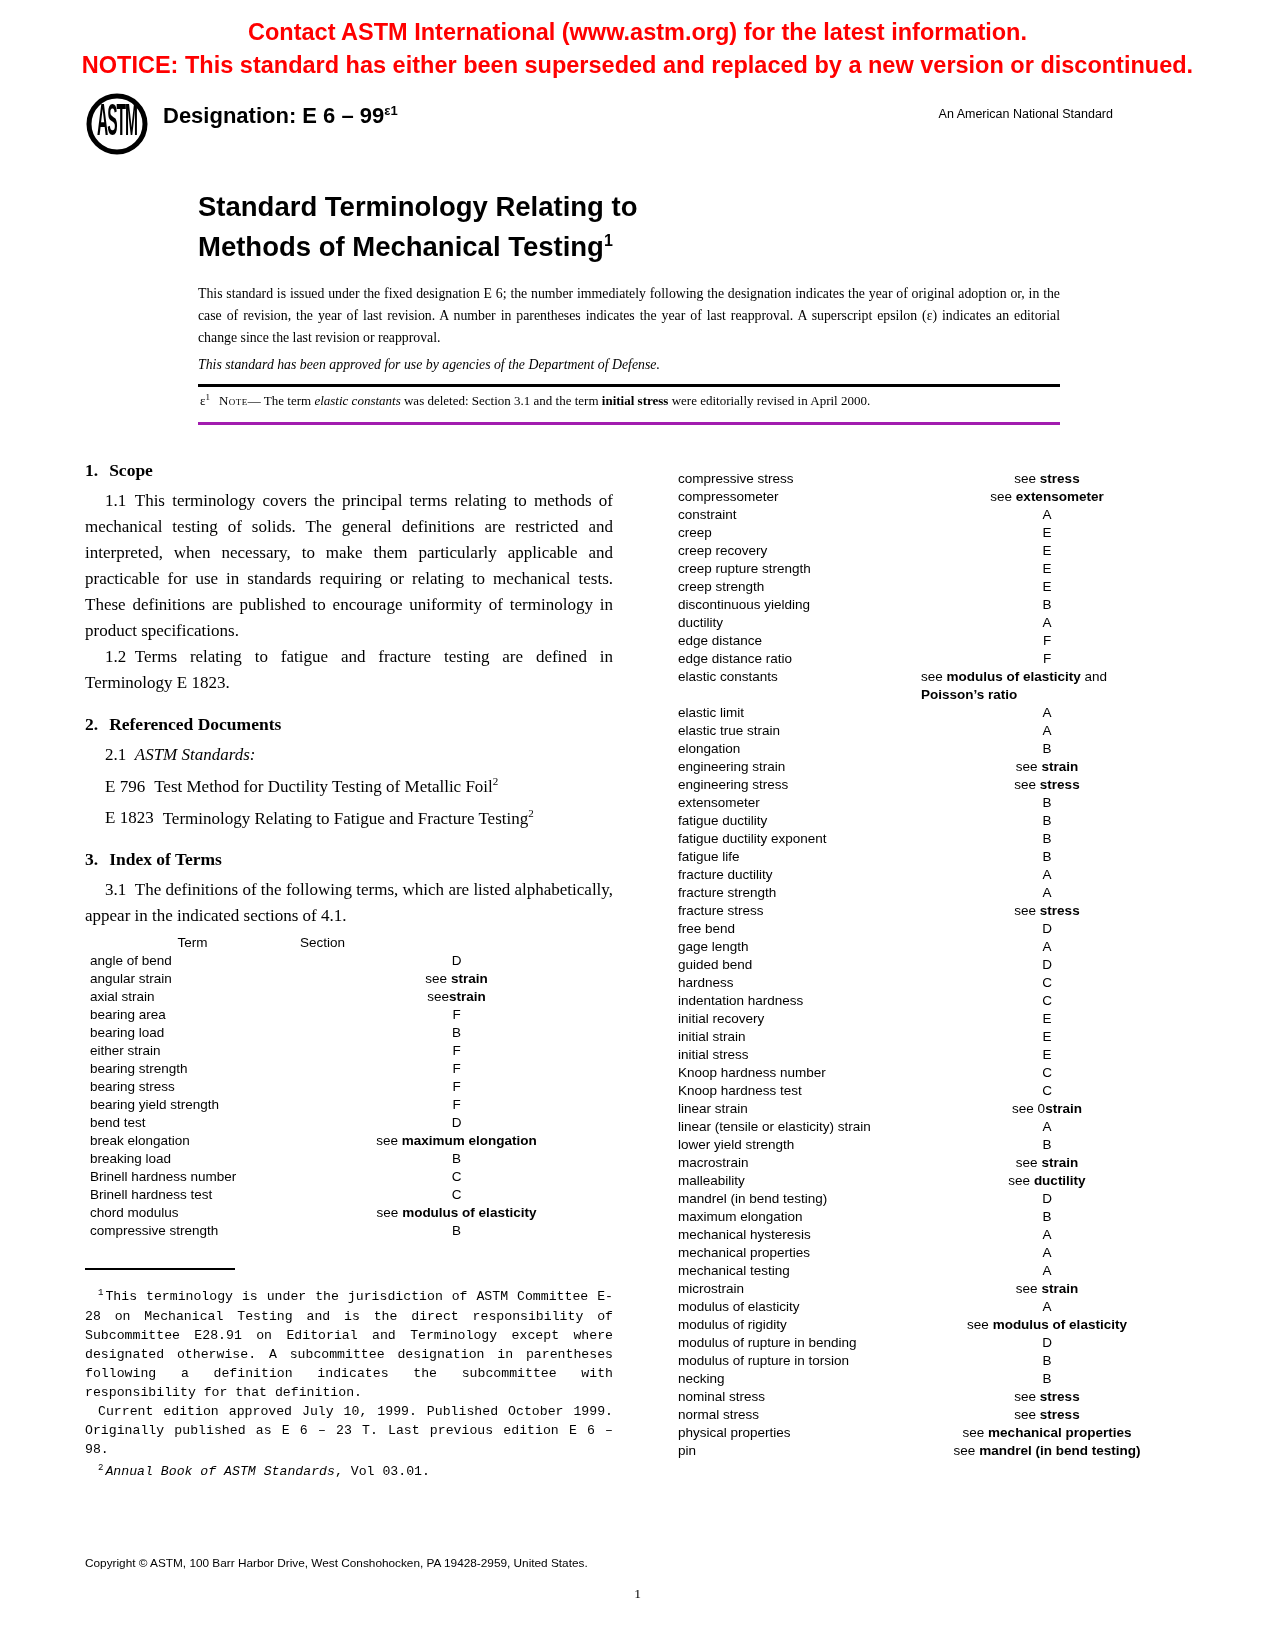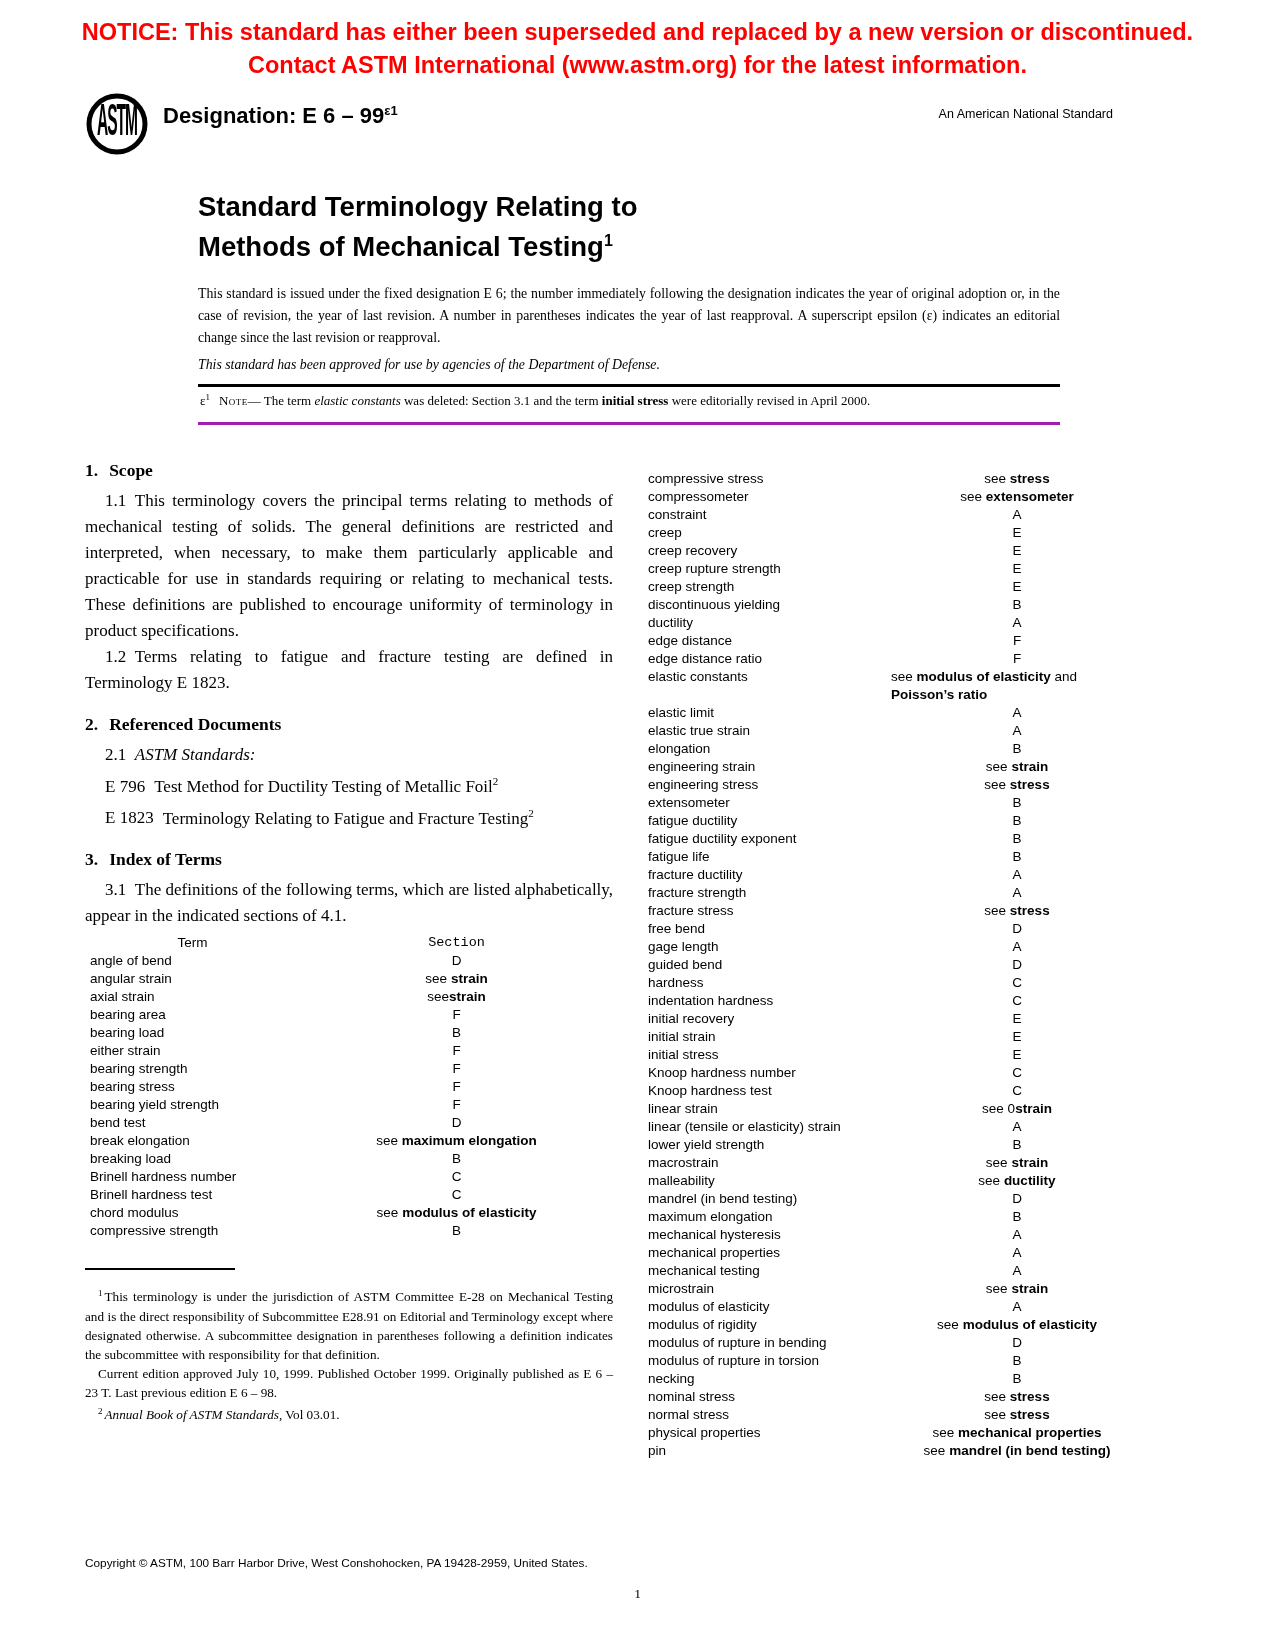--- a/index.html
+++ b/index.html
@@ -29,64 +29,64 @@
   .preamble{position:absolute;left:198px;top:283px;width:862px;font-size:13.8px;
             line-height:22px;text-align:justify;}
   .defense{position:absolute;left:198px;top:357px;width:862px;font-size:13.8px;font-style:italic;}
   .note{position:absolute;left:198px;top:384px;width:858px;border-top:3px solid #000;
         border-bottom:3px solid #a21caf;padding:5px 2px 13px 2px;font-size:13px;white-space:nowrap;}
   .note .sc{font-variant:small-caps;letter-spacing:.5px;}
   .note .marker{margin-right:9px;}
   .note .marker sup{font-size:9px;}
 
   
-  .cols{position:absolute;left:85px;top:458px;width:1088px;display:flex;align-items:flex-start;}
+  .cols{position:absolute;left:85px;top:458px;width:1088px;display:flex;gap:30px;align-items:flex-start;}
   .col-left{width:528px;flex:0 0 528px;}
   .col-right{width:530px;flex:0 0 530px;padding-top:12px;}
 
   .sec-h{font-weight:bold;font-size:17.5px;line-height:24px;margin:16px 0 6px 0;}
   .sec-h.first{margin-top:0;}
   .sec-h .num{margin-right:11px;}
   .body-p{font-size:17px;line-height:26px;text-align:justify;text-indent:20px;margin:0;}
   .sub-line{font-size:17px;line-height:26px;margin:0;padding-left:20px;}
   .ref-line{font-size:17px;line-height:26px;padding-left:38px;text-indent:-18px;}
   .ref-code{margin-right:9px;}
   .ref-line sup{font-size:11px;}
 
   
   .idx{font-family:"Liberation Sans",sans-serif;font-size:13.5px;line-height:18px;margin-top:5px;}
   .idx-head{display:flex;}
   .idx-head .h-term{width:215px;flex:0 0 215px;text-align:center;}
-  .idx-head .h-sec{flex:1;text-align:center;font-family:Liberation Mono, monospace;}
+  .idx-head .h-sec{flex:1;text-align:left;}
   .idx-row{display:flex;}
   .idx-term{width:215px;flex:0 0 215px;padding-left:5px;box-sizing:border-box;}
   .col-right .idx-term{width:250px;flex:0 0 250px;padding-left:7px;margin-left:28px;}
   .idx-ref{flex:1;text-align:center;}
   .idx-ref.wrap-left{text-align:left;}
   .idx-ref b{font-weight:bold;}
 
   
   .fn-block{margin-top:28px;}
   .fn-rule{width:150px;border-top:2px solid #000;height:0;margin-bottom:14px;}
-  .fn{font-size:13.2px;line-height:19px;text-align:justify;margin:0;text-indent:13px;}
+  .fn{font-size:13.2px;line-height:19px;text-align:justify;margin:0;text-indent:13px;font-family:Liberation Mono, monospace;}
   .fn sup{font-size:9px;margin-right:2px;}
 
   
   .copyright{position:absolute;left:85px;top:1556px;font-family:"Liberation Sans",sans-serif;
              font-size:11.8px;}
   .pageno{position:absolute;left:0;top:1586px;width:100%;text-align:center;font-size:13.5px;}
 </style>
 </head>
 <body>
 
 <div class="page">
 
   <div class="notice">
+    <div>Contact ASTM International (www.astm.org) for the latest information.</div>
     <div>NOTICE: This standard has either been superseded and replaced by a new version or discontinued.</div>
-    <div>Contact ASTM International (www.astm.org) for the latest information.</div>
   </div>
 
   <div class="header-row">
     <div class="logo">
       <svg viewBox="0 0 64 64" width="64" height="64" aria-hidden="true">
         <circle cx="32" cy="32" r="28" fill="none" stroke="#000" stroke-width="5"></circle>
         <text transform="translate(32,43) scale(0.52,1.5)" text-anchor="middle" font-family="Liberation Sans, sans-serif" font-size="30" font-weight="bold" letter-spacing="-2" fill="#000">ASTM</text>
       </svg>
     </div>
     <div class="designation"><span>Designation: E 6 – 99</span><sup>ε1</sup></div>

